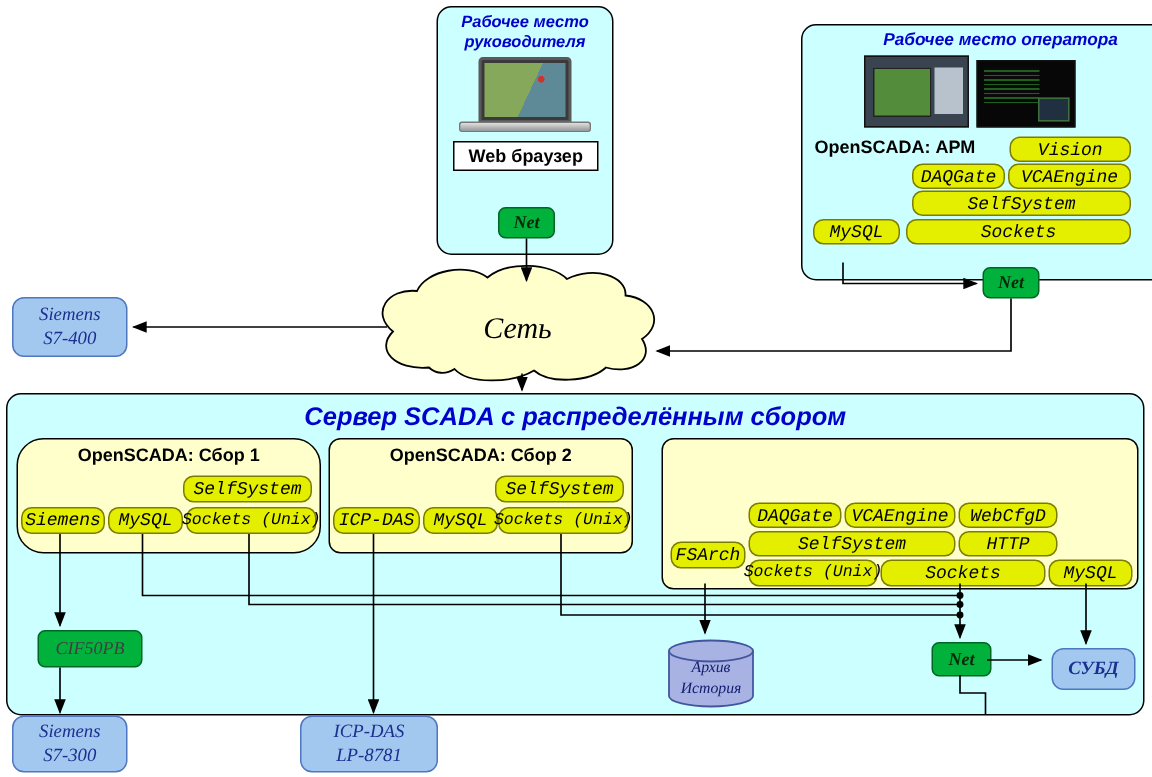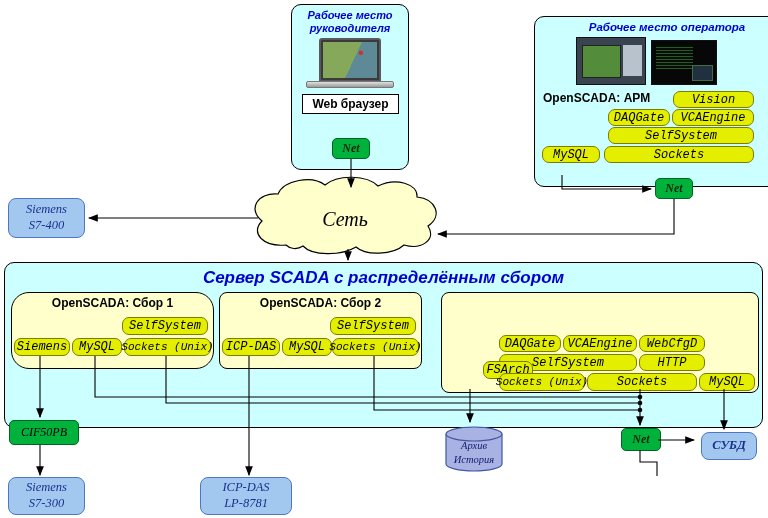--- a/index.html
+++ b/index.html
@@ -73,21 +73,21 @@
 
   <div class="abs greenbox" style="left:655px;top:178px;width:38px;height:21px;">
     <span>Net</span>
   </div>
 
   <div class="abs device" style="left:8px;top:198px;width:77px;height:40px;">Siemens
 S7-400</div>
 
   <div class="abs cloud-label" style="left:295px;top:204px;width:100px;height:30px;">Сеть</div>
 
-  <div class="abs container" style="left:4px;top:262px;width:759px;height:166px;">
+  <div class="abs container" style="left:4px;top:262px;width:759px;height:215px;">
     <div class="abs blue-title" style="left:0;top:5px;right:0;font-size:17px;">Сервер SCADA с распределённым сбором</div>
 
     <div class="abs panel" style="left:6px;top:29px;width:203px;height:77px;border-radius:18px;">
       <div class="abs box-title" style="left:0;top:3px;right:0;font-size:12px;">OpenSCADA: Сбор 1</div>
       <div class="abs module" style="left:110px;top:24px;width:86px;height:18px;">SelfSystem</div>
       <div class="abs module" style="left:2px;top:45px;width:56px;height:18px;">Siemens</div>
       <div class="abs module" style="left:60px;top:45px;width:50px;height:18px;">MySQL</div>
       <div class="abs module small" style="left:112px;top:45px;width:87px;height:18px;">Sockets (Unix)</div>
     </div>
 
@@ -98,27 +98,27 @@
       <div class="abs module" style="left:62px;top:45px;width:50px;height:18px;">MySQL</div>
       <div class="abs module small" style="left:112px;top:45px;width:87px;height:18px;">Sockets (Unix)</div>
     </div>
 
     <div class="abs panel" style="left:436px;top:29px;width:318px;height:101px;">
       <div class="abs module" style="left:57px;top:42px;width:62px;height:17px;">DAQGate</div>
       <div class="abs module" style="left:121px;top:42px;width:74px;height:17px;">VCAEngine</div>
       <div class="abs module" style="left:197px;top:42px;width:66px;height:17px;">WebCfgD</div>
       <div class="abs module" style="left:57px;top:61px;width:138px;height:17px;">SelfSystem</div>
       <div class="abs module" style="left:197px;top:61px;width:66px;height:17px;">HTTP</div>
-      <div class="abs module" style="left:5px;top:68px;width:50px;height:18px;margin-left:36px;">FSArch</div>
+      <div class="abs module" style="left:5px;top:68px;width:50px;height:18px;">FSArch</div>
       <div class="abs module small" style="left:57px;top:80px;width:86px;height:18px;">Sockets (Unix)</div>
       <div class="abs module" style="left:145px;top:80px;width:110px;height:18px;">Sockets</div>
       <div class="abs module" style="left:257px;top:80px;width:56px;height:18px;">MySQL</div>
     </div>
 
-    <div class="abs greenbox" style="left:4px;top:157px;width:70px;height:25px;font-weight:normal;color:#000000;">CIF50PB</div>
+    <div class="abs greenbox" style="left:20px;top:157px;width:70px;height:25px;font-weight:normal;color:#404040;">CIF50PB</div>
 
     <div class="abs" style="left:439px;top:162px;width:60px;height:48px;">
       <svg width="60" height="48" viewBox="0 0 60 48">
         <path d="M2 9 v30 a28 7 0 0 0 56 0 v-30" style="fill:var(--cylinder_bg,#a9b3e3);stroke:#4455a0;stroke-width:1.2"></path>
         <ellipse cx="30" cy="9" rx="28" ry="7" style="fill:var(--cylinder_bg,#a9b3e3);stroke:#4455a0;stroke-width:1.2"></ellipse>
       </svg>
       <div class="abs cyl-label" style="left:0;top:13px;width:60px;height:30px;">Архив
 История</div>
     </div>
 

